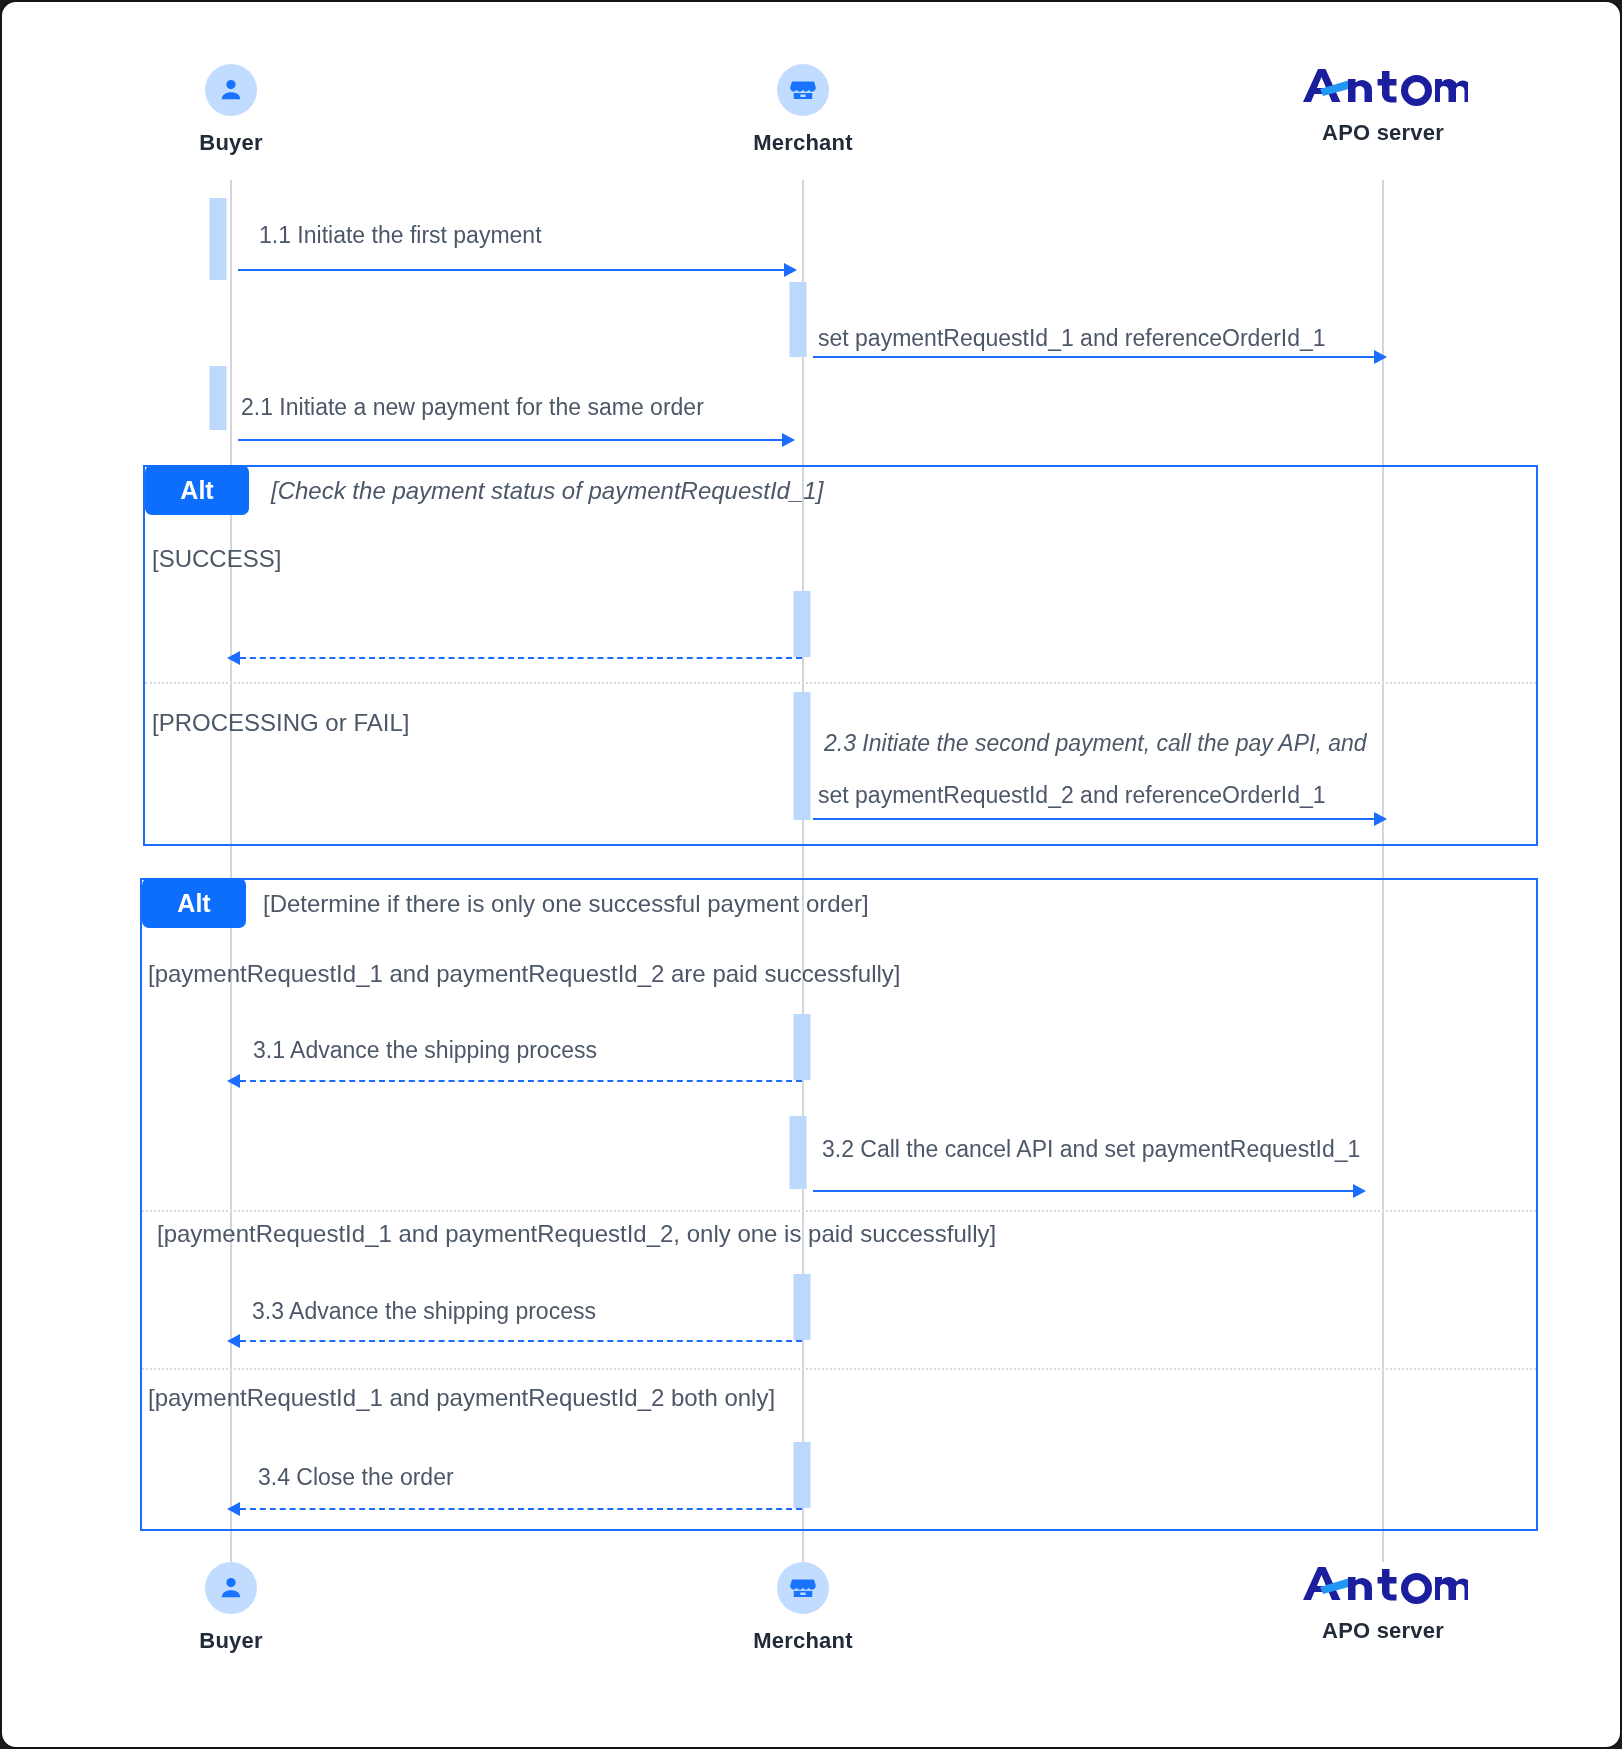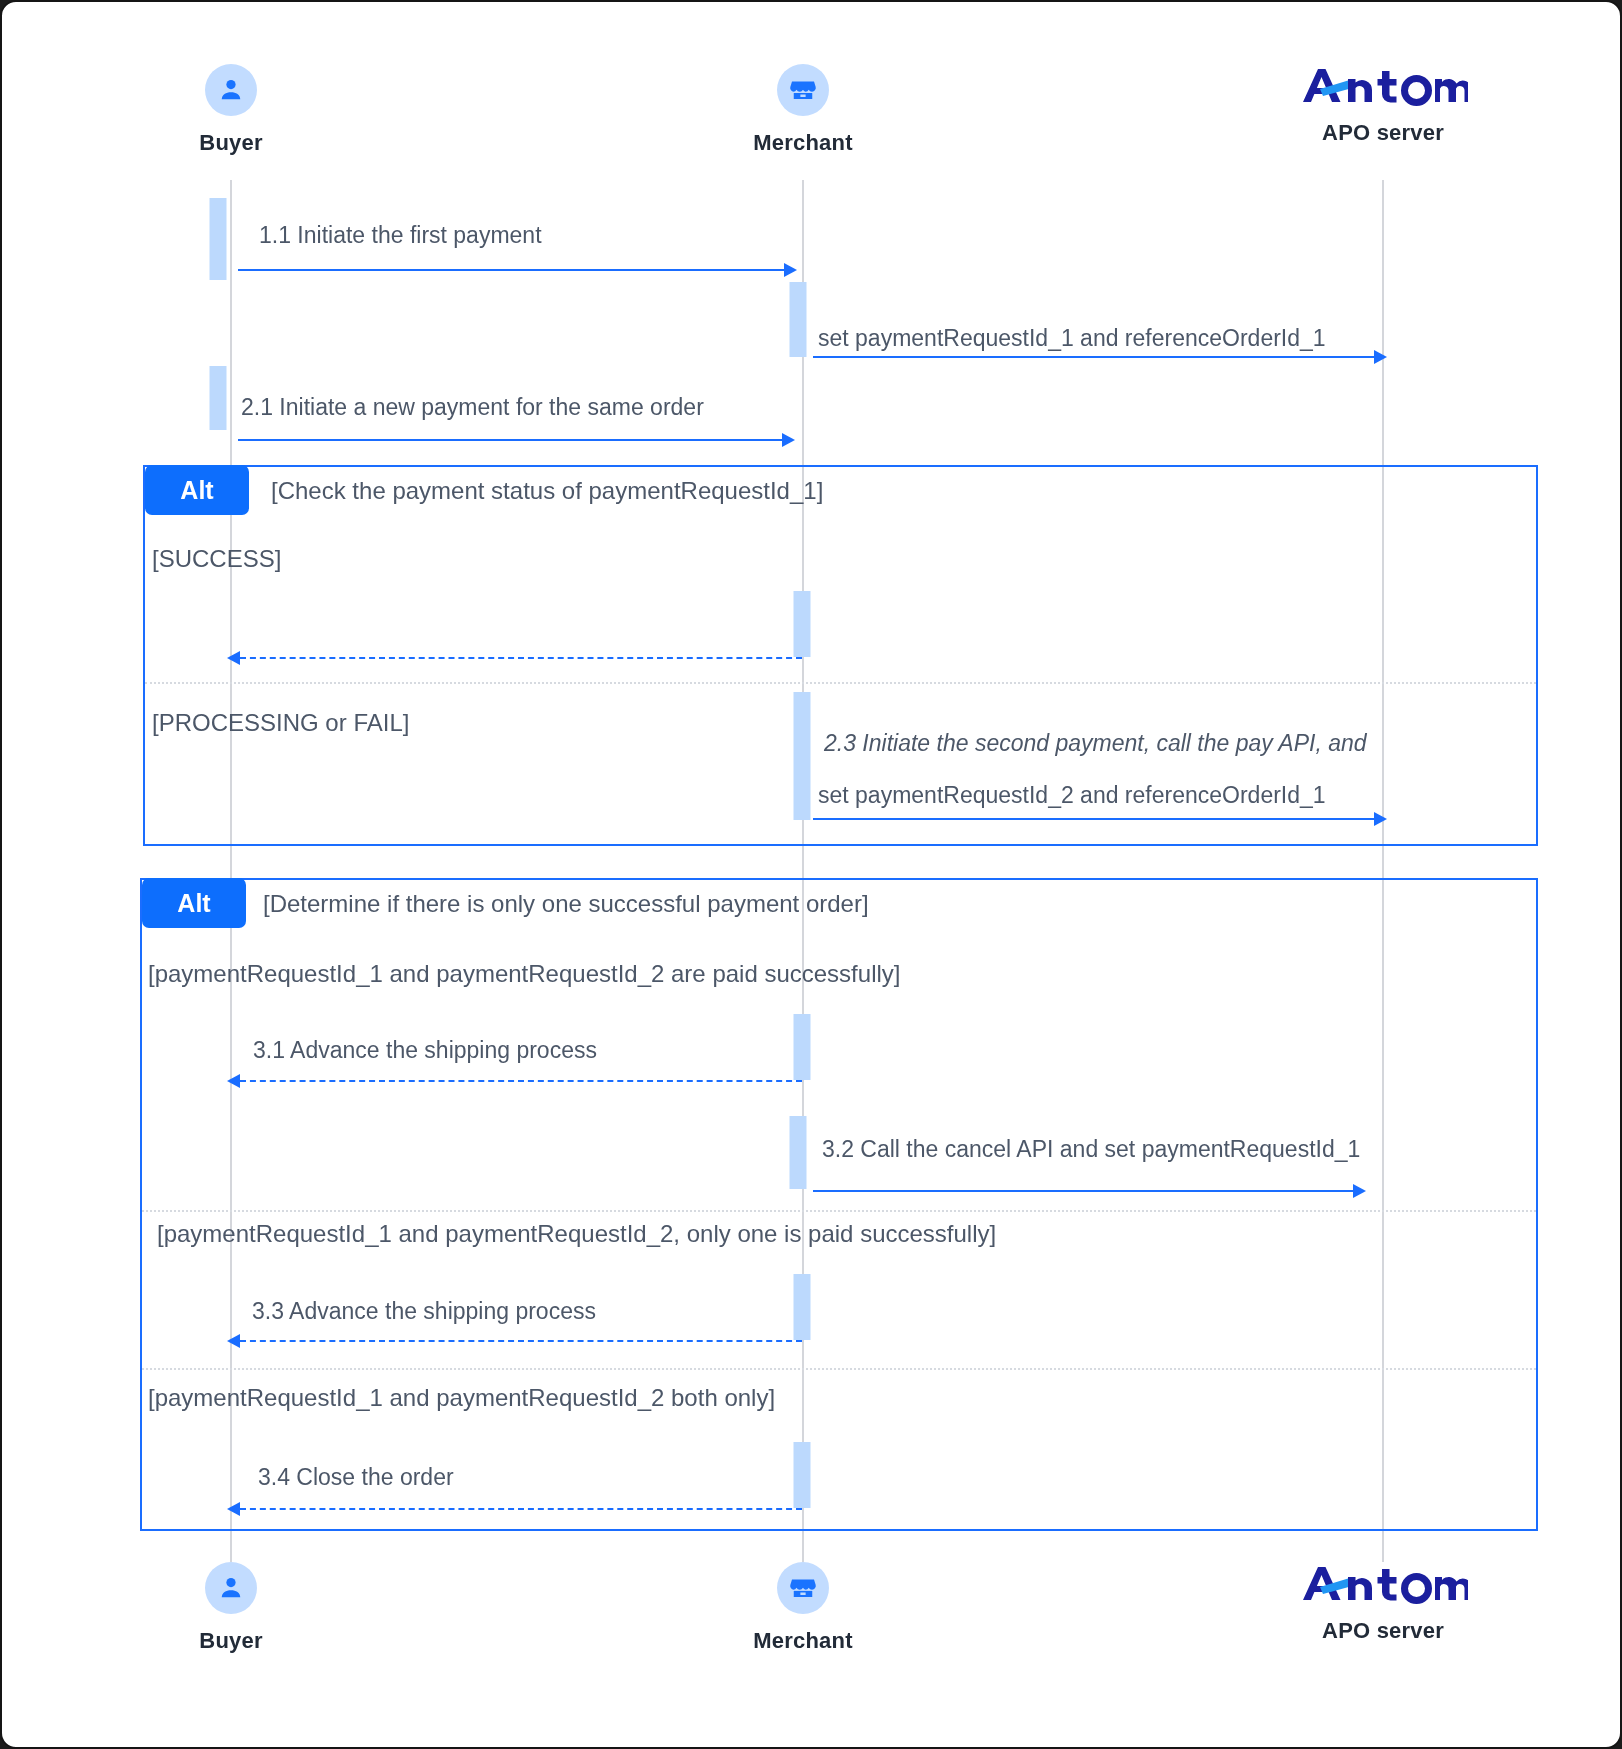--- a/index.html
+++ b/index.html
@@ -200,21 +200,21 @@
   <div class="arrow-line" style="left:811px; top:354px; width:563px;"></div>
   <div class="arrow-head right" style="left:1372px; top:348px;"></div>
 
   <div class="activation" style="left:216px; top:364px; height:64px;"></div>
   <div class="msg-label" style="left:239px; top:388px;">2.1 Initiate a new payment for the same order</div>
   <div class="arrow-line" style="left:236px; top:437px; width:546px;"></div>
   <div class="arrow-head right" style="left:780px; top:431px;"></div>
 
   <div class="frag" style="left:141px; top:463px; width:1395px; height:381px;"></div>
   <div class="frag-tag" style="left:143px; top:463px;">Alt</div>
-  <div class="frag-cond" style="left:269px; top:475px;">[Check the payment status of paymentRequestId_1]</div>
+  <div class="frag-cond" style="left:269px; top:475px;font-style:italic;">[Check the payment status of paymentRequestId_1]</div>
 
   <div class="frag-guard" style="left:150px; top:543px;">[SUCCESS]</div>
 
   <div class="activation" style="left:800px; top:589px; height:66px;"></div>
   <div class="arrow-line dashed" style="left:238px; top:655px; width:562px;"></div>
   <div class="arrow-head left" style="left:225px; top:649px;"></div>
 
   <div class="frag-divider" style="left:143px; top:680px; width:1391px;"></div>
 
   <div class="frag-guard" style="left:150px; top:707px;">[PROCESSING or FAIL]</div>

